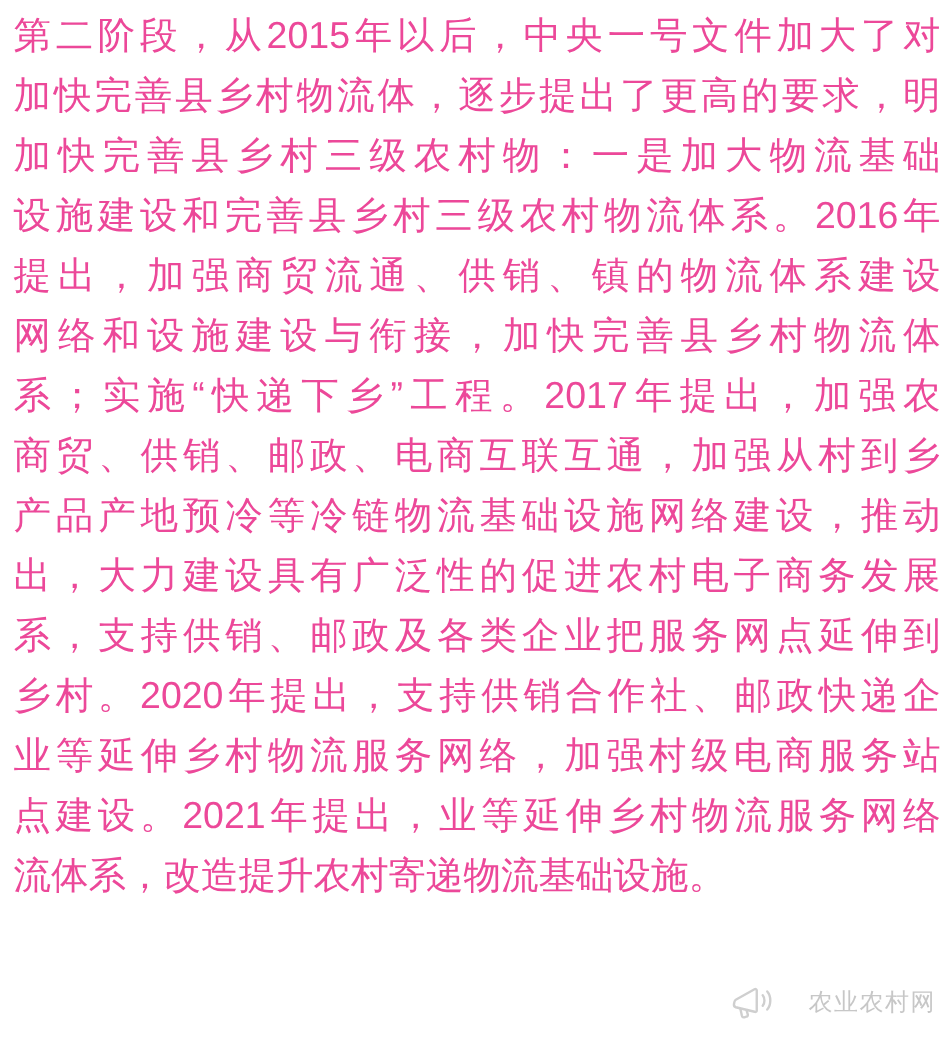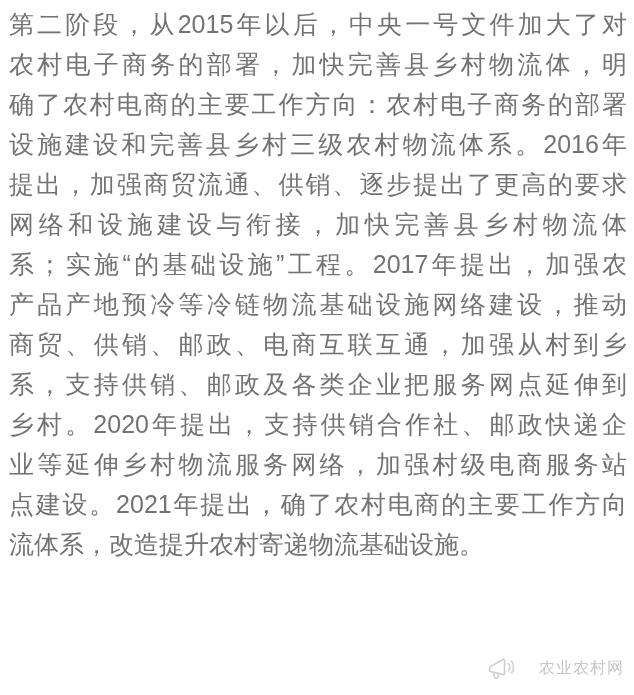--- a/index.html
+++ b/index.html
@@ -12,21 +12,21 @@
     width: 634px;
     height: 695px;
     overflow: hidden;
     font-family: "Liberation Sans", "DejaVu Sans", sans-serif;
   }
   .article {
     position: absolute;
     top: 4px;
     left: 9px;
     right: 7px;
-    color: #737373;
+    color: #ec4899;
     font-size: 25px;
     line-height: 40px;
     font-weight: 400;
   }
   .line {
     text-align: justify;
     text-align-last: justify;
     white-space: nowrap;
   }
   .line.last {
@@ -48,32 +48,33 @@
   .watermark svg {
     display: block;
     opacity: 0.85;
   }
 </style>
 </head>
 <body>
 
 <div class="article">
   <div class="line">第二阶段，从2015年以后，中央一号文件加大了对</div>
-  <div class="line">农村电子商务的部署，加快完善县乡村物流体，明</div>
-  <div class="line">确了农村电商的主要工作方向：农村电子商务的部署</div>
+  <div class="line">加快完善县乡村物流体，逐步提出了更高的要求，明</div>
+  <div class="line">加快完善县乡村三级农村物：一是加大物流基础</div>
   <div class="line">设施建设和完善县乡村三级农村物流体系。2016年</div>
-  <div class="line">提出，加强商贸流通、供销、逐步提出了更高的要求</div>
+  <div class="line">提出，加强商贸流通、供销、镇的物流体系建设</div>
   <div class="line">网络和设施建设与衔接，加快完善县乡村物流体</div>
-  <div class="line">系；实施“的基础设施”工程。2017年提出，加强农</div>
+  <div class="line">系；实施“快递下乡”工程。2017年提出，加强农</div>
+  <div class="line">商贸、供销、邮政、电商互联互通，加强从村到乡</div>
   <div class="line">产品产地预冷等冷链物流基础设施网络建设，推动</div>
-  <div class="line">商贸、供销、邮政、电商互联互通，加强从村到乡</div>
+  <div class="line">出，大力建设具有广泛性的促进农村电子商务发展</div>
   <div class="line">系，支持供销、邮政及各类企业把服务网点延伸到</div>
   <div class="line">乡村。2020年提出，支持供销合作社、邮政快递企</div>
   <div class="line">业等延伸乡村物流服务网络，加强村级电商服务站</div>
-  <div class="line">点建设。2021年提出，确了农村电商的主要工作方向</div>
+  <div class="line">点建设。2021年提出，业等延伸乡村物流服务网络</div>
   <div class="line last">流体系，改造提升农村寄递物流基础设施。</div>
 </div>
 
 <div class="watermark">
   <span>
     <svg width="30" height="28" viewBox="0 0 30 28" fill="none" xmlns="http://www.w3.org/2000/svg">
       <path d="M3.5 12.5 L16 5.5 C16.8 5.1 17.5 5.5 17.5 6.4 L17.5 19.6 C17.5 20.5 16.8 20.9 16 20.5 L3.5 17.5 C2.6 17.2 2.2 16.5 2.3 15.5 L2.6 14 C2.8 13.2 3 12.8 3.5 12.5 Z" stroke="#c7c7c7" stroke-width="1.6" fill="none"></path>
       <path d="M6.5 18.2 L7.6 23.2 C7.8 24 8.4 24.4 9.2 24.2 L10.6 23.8 C11.4 23.6 11.7 23 11.5 22.2 L10.5 18.8" stroke="#c7c7c7" stroke-width="1.6" fill="none"></path>
       <path d="M21.5 9.5 C23 11.4 23 14.6 21.5 16.5" stroke="#c7c7c7" stroke-width="1.6" stroke-linecap="round" fill="none"></path>
       <path d="M24.5 7 C27.2 10 27.2 16 24.5 19" stroke="#c7c7c7" stroke-width="1.6" stroke-linecap="round" fill="none"></path>

